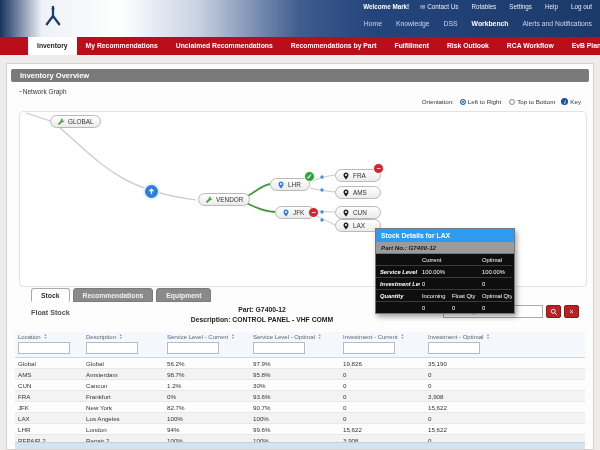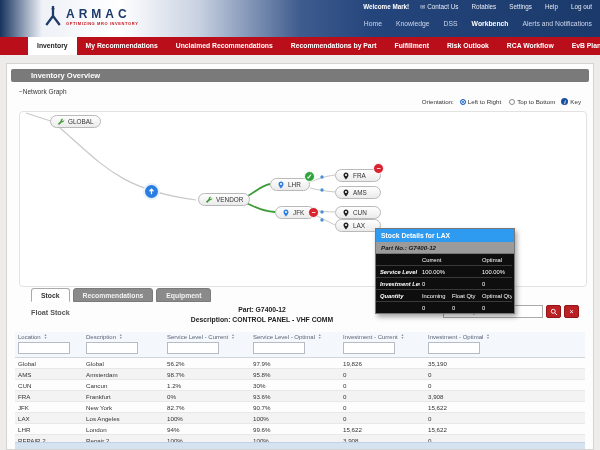--- a/index.html
+++ b/index.html
@@ -23,21 +23,21 @@
   .nlink.active{color:#fff;font-weight:bold;}
 
   
   .rednav{position:absolute;left:0;top:37px;width:600px;height:18px;background:#bb0e1b;display:flex;align-items:stretch;padding-left:28px;box-sizing:border-box;}
   .rtab{font-size:6.8px;font-weight:bold;color:#fff;line-height:18px;padding:0 9px;cursor:pointer;white-space:nowrap;}
   .rtab.active{background:#fff;color:#222;}
 
   
   .panel{position:absolute;left:6px;right:6px;top:63px;bottom:0;background:#fdfdfd;border:1px solid #d6d4d2;box-sizing:border-box;}
   .panel-title{position:absolute;left:4px;right:4px;top:5px;height:13px;background:#7a7a7a;border-radius:2px;
-    color:#fff;font-size:7.5px;font-weight:bold;line-height:13px;padding-left:20px;}
+    color:#fff;font-size:7.5px;font-weight:bold;line-height:13px;padding-left:9px;}
   .ng-link{position:absolute;left:12px;top:24px;font-size:6.5px;color:#333;cursor:pointer;}
   .orient{position:absolute;right:12px;top:34px;display:flex;align-items:center;gap:6px;font-size:6.2px;color:#333;}
   .radio{display:flex;align-items:center;gap:2px;cursor:pointer;}
   .radio .dot{width:6px;height:6px;border-radius:50%;border:1px solid #8a8a8a;background:#fff;box-sizing:border-box;}
   .radio.selected .dot{background:#1a66c9;border-color:#1a66c9;box-shadow:inset 0 0 0 1px #fff;}
   .keywrap{display:flex;align-items:center;gap:2px;cursor:pointer;}
   .keyicon{width:7px;height:7px;border-radius:50%;background:#174f9e;color:#fff;font-size:5px;font-weight:bold;
     display:flex;align-items:center;justify-content:center;font-style:italic;}
 
   
@@ -96,24 +96,20 @@
 <body>
 
 <div class="app">
 
   <div class="topbar">
     <div class="logo">
       <svg class="logo-glyph" viewBox="0 0 16 20">
         <path d="M8 10 L8 1 M8 10 L2 18 M8 10 L14 18" stroke="#1c3a6a" stroke-width="2" fill="none"></path>
         <path d="M8 1 l-1.6 3 h3.2 z" fill="#1c3a6a"></path>
       </svg>
-      <div class="logo-txt">
-        <span class="logo-name">ARMAC</span>
-        <span class="logo-tag">OPTIMIZING MRO INVENTORY</span>
-      </div>
     </div>
     <div class="toplinks">
 
         <span class="tlink bold">
           <span class="ticon"></span>
           <span>Welcome Mark!</span>
         </span>
 
         <span class="tlink">
           <span class="ticon">✉</span>

